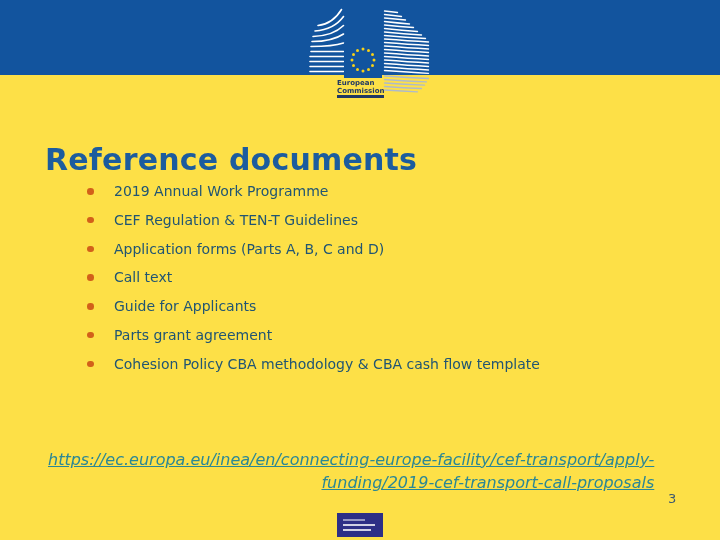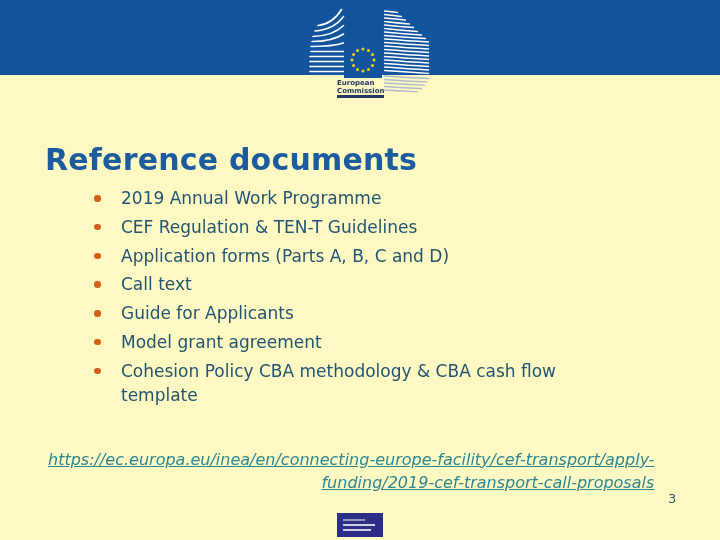--- a/index.html
+++ b/index.html
@@ -1,38 +1,38 @@
 <!DOCTYPE html>
 <html style="--band-blue: #12549E; --title-blue: #1C5C9E; --body-text: #215573; --bullet-orange: #D2601A; --link-teal: #2B8795; --logo-navy: #203864; --star-yellow: #F7D117; --footer-navy: #2D2F86; --pagenum-color: #3E5A70;"><head>
 <meta charset="utf-8">
 <style>
   html,body{margin:0;padding:0;}
   .slide{
-    position:relative;width:720px;height:540px;background:#fef9c3;
+    position:relative;width:720px;height:540px;background:#fde047;
     overflow:hidden;font-family:"DejaVu Sans",sans-serif;
   }
   .band{position:absolute;left:0;top:0;width:720px;height:75px;background:var(--band-blue,#12549E);}
   .ec-logo{position:absolute;left:300px;top:0;width:130px;height:102px;}
   .streak{stroke:#ffffff;stroke-width:1.6;fill:none;stroke-linecap:round;}
   .streak-r{stroke:#ffffff;stroke-width:1.35;fill:none;stroke-linecap:round;}
   .streak-gray{stroke:#AEBACB;stroke-width:1.3;fill:none;stroke-linecap:round;}
   .logo-square{fill:var(--band-blue,#12549E);}
   .star{fill:var(--star-yellow,#F7D117);}
   .logo-text{fill:var(--logo-navy,#203864);font-size:7px;font-weight:600;font-family:"DejaVu Sans",sans-serif;}
   .logo-bar{fill:var(--logo-navy,#203864);}
   .title{
     position:absolute;left:45px;top:122px;
     font-size:30px;font-weight:bold;letter-spacing:.2px;
     color:var(--title-blue,#1C5C9E);
     text-align:right;
   }
   .ref-list{
     position:absolute;left:75px;top:170px;width:532px;
-    margin:16px;padding:0;list-style:none;
-    color:var(--body-text,#215573);font-size:17px;
+    margin:9px;padding:0;list-style:none;
+    color:var(--body-text,#215573);font-size:14px;
   }
   .ref-list li{position:relative;padding-left:30px;line-height:24.5px;margin-bottom:4.3px;}
   .ref-list li::before{
     content:"";position:absolute;left:3px;top:9px;
     width:6.5px;height:6.5px;border-radius:50%;
     background:var(--bullet-orange,#D2601A);
   }
   .url{
     position:absolute;left:48px;top:449px;
     font-size:16px;font-style:italic;line-height:22.5px;
@@ -121,21 +121,21 @@
   </svg>
 
   <h1 class="title">Reference documents</h1>
 
   <ul class="ref-list">
       <li>2019 Annual Work Programme</li>
       <li>CEF Regulation &amp; TEN-T Guidelines</li>
       <li>Application forms (Parts A, B, C and D)</li>
       <li>Call text</li>
       <li>Guide for Applicants</li>
-      <li>Model grant agreement</li>
+      <li>Parts grant agreement</li>
       <li>Cohesion Policy CBA methodology &amp; CBA cash flow template</li>
     </ul>
 
   <div class="url">
     <div class="line">https://ec.europa.eu/inea/en/connecting-europe-facility/cef-transport/apply-</div>
     <div class="line">funding/2019-cef-transport-call-proposals</div>
   </div>
 
   <div class="page-num">3</div>
 

